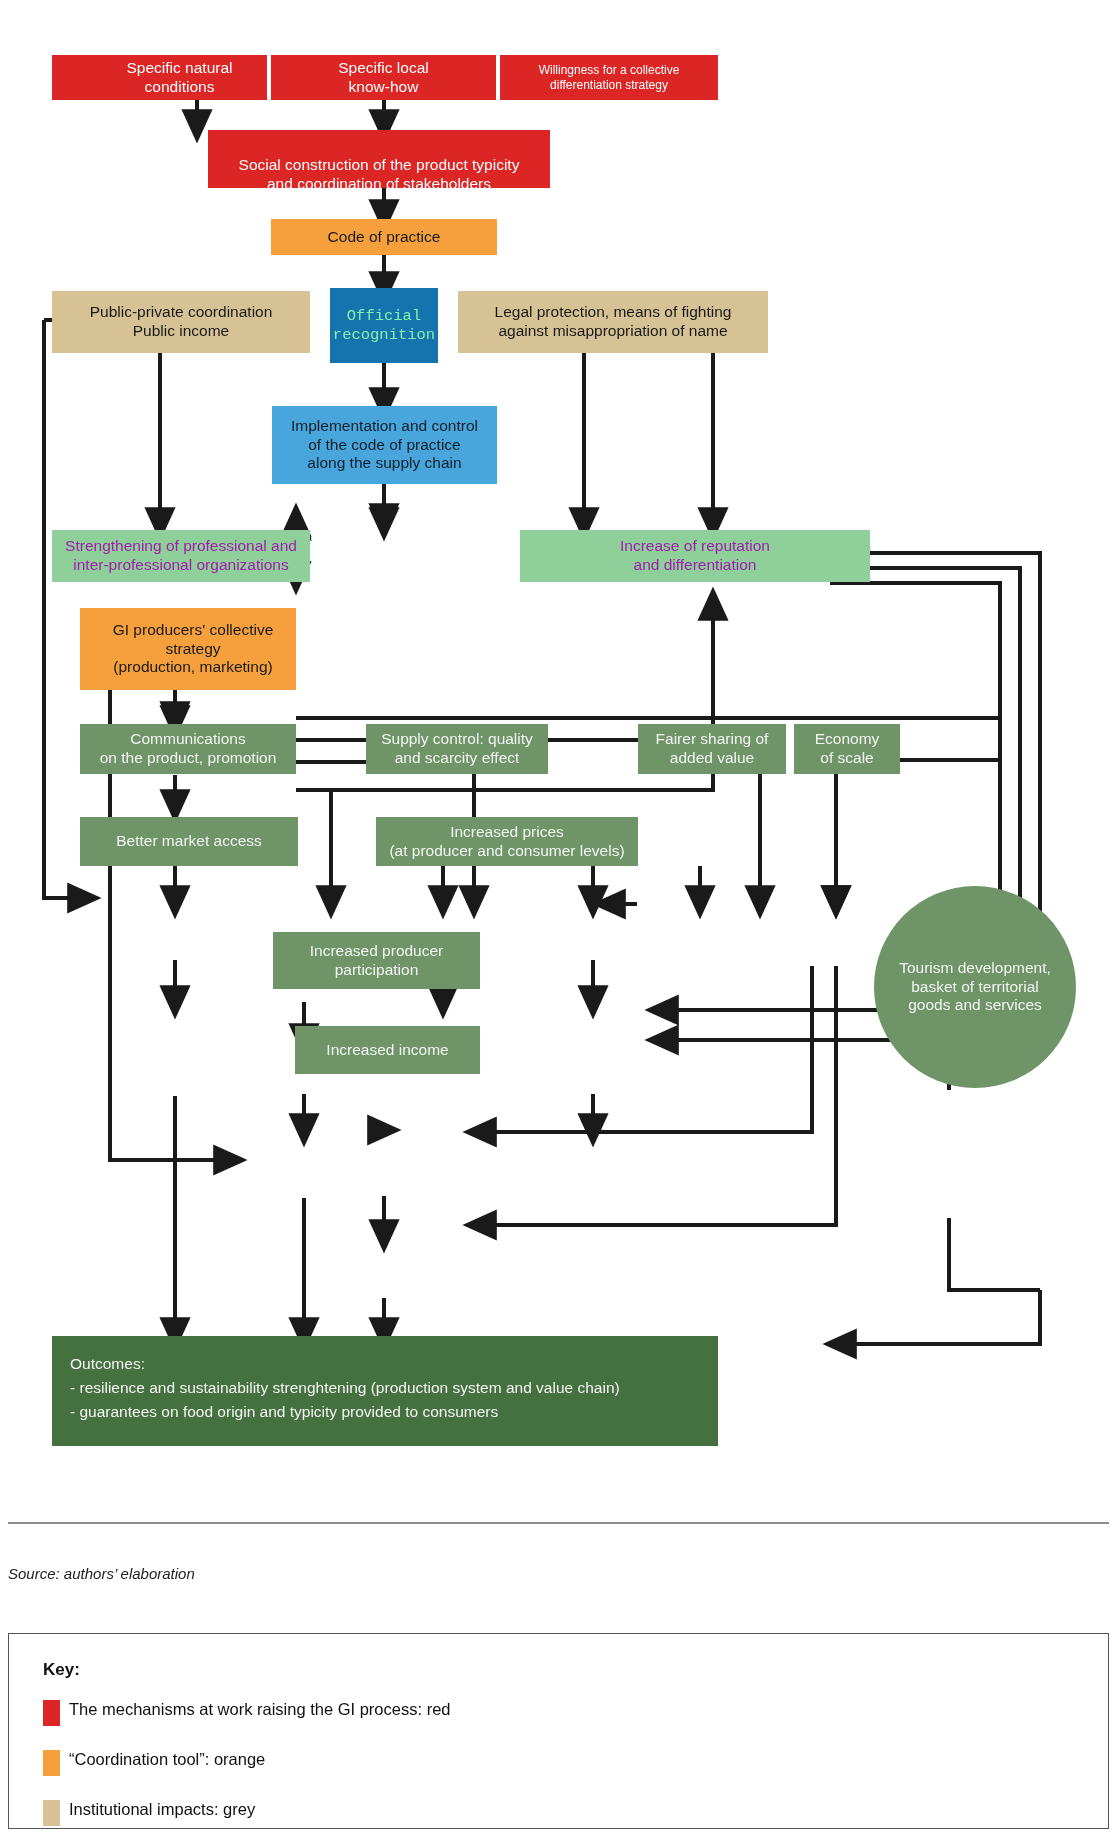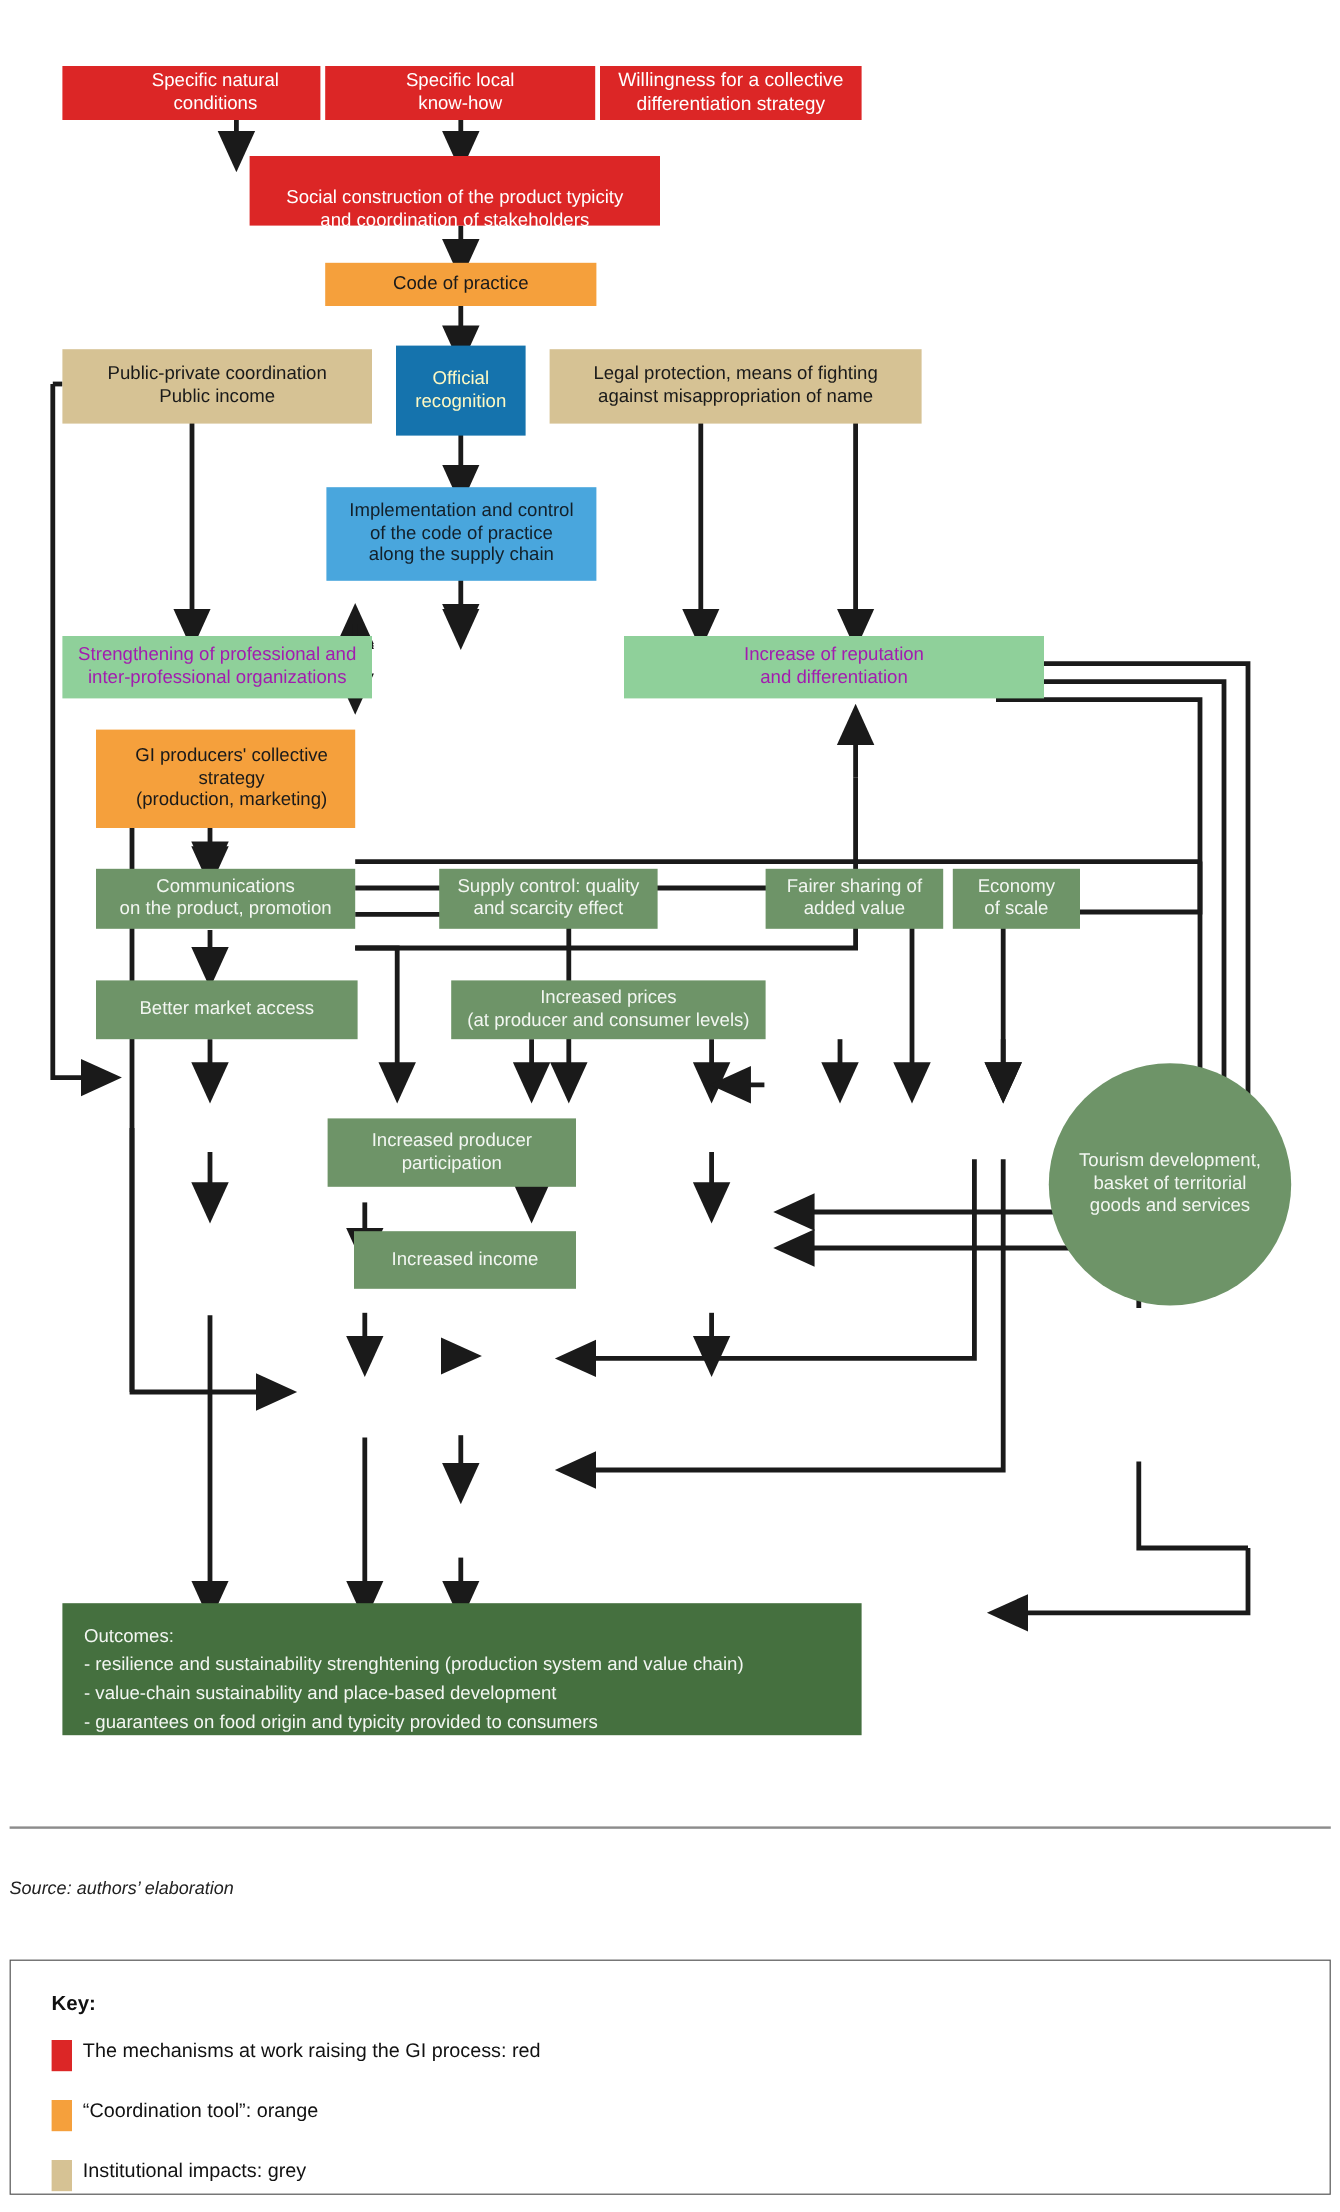--- a/index.html
+++ b/index.html
@@ -3,21 +3,21 @@
 <meta charset="utf-8">
 <style>
   html,body{margin:0;padding:0;background:#ffffff;}
   body{font-family:"Liberation Sans",sans-serif;}
   #page{position:relative;width:1117px;height:1843px;background:#fff;overflow:hidden;}
   #flow{position:absolute;left:0;top:0;width:1117px;height:1420px;}
   .node{position:absolute;box-sizing:border-box;display:flex;align-items:center;justify-content:center;text-align:center;line-height:1.22;}
   .node span{display:block;width:100%;}
   .n-red{background:#dc2626;color:#ffffff;}
   .n-orange{background:#f5a03c;color:#1a1a1a;}
-  .n-blue-d{background:#1573ad;color:#fef9c3;}
+  .n-blue-d{background:#1573ad;color:#86efac;font-family:Liberation Mono, monospace;}
   .n-blue-l{background:#49a6dd;color:#13202a;}
   .n-tan{background:#d6c294;color:#1a1a1a;}
   .n-green-l{background:#8fd09a;color:#a21caf;}
   .n-green-m{background:#6e9468;color:#f2f6f1;}
   .n-green-d{background:#45703f;color:#f3f6f2;}
   .n-circle{border-radius:50%;}
   .outcomes{display:block;text-align:left;padding:16px 0 0 18px;line-height:1.55;}
   svg.edges{position:absolute;left:0;top:0;width:1117px;height:1420px;pointer-events:none;}
   .divider{position:absolute;left:8px;width:1101px;height:2px;background:#8c8c8c;}
   .source{position:absolute;left:8px;font-style:italic;font-size:15px;color:#222;}
@@ -149,21 +149,21 @@
     <div class="node n-red" style="left:52px;top:55px;width:215px;height:45px;font-size:15.5px;">
       <span style="white-space:pre-line;padding-left:40px;">Specific natural
 conditions</span>
     </div>
 
     <div class="node n-red" style="left:271px;top:55px;width:225px;height:45px;font-size:15.5px;">
       <span style="white-space:pre-line;">Specific local
 know-how</span>
     </div>
 
-    <div class="node n-red" style="left:500px;top:55px;width:218px;height:45px;font-size:16px;">
+    <div class="node n-red" style="left:500px;top:55px;width:218px;height:45px;font-size:12px;">
       <span style="white-space:pre-line;">Willingness for a collective
 differentiation strategy</span>
     </div>
 
     <div class="node n-red" style="left:208px;top:130px;width:342px;height:58px;font-size:15.5px;">
       <span style="white-space:pre-line;margin-top:32px;">Social construction of the product typicity
 and coordination of stakeholders</span>
     </div>
 
     <div class="node n-orange" style="left:271px;top:219px;width:226px;height:36px;font-size:15.5px;">
@@ -248,21 +248,20 @@
     <div class="node n-green-m n-circle" style="left:874px;top:886px;width:202px;height:202px;font-size:15.5px;">
       <span style="white-space:pre-line;">Tourism development,
 basket of territorial
 goods and services</span>
     </div>
 
     <div class="node n-green-d" style="left:52px;top:1336px;width:666px;height:110px;display:block;">
       <div class="outcomes" style="font-size:15.5px;">
         <div>Outcomes:</div>
         <div>- resilience and sustainability strenghtening (production system and value chain)</div>
-        <div>- value-chain sustainability and place-based development</div>
         <div>- guarantees on food origin and typicity provided to consumers</div>
       </div>
     </div>
 
   </div>
 
   <div class="divider" style="top:1522px;"></div>
 
   <div class="source" style="top:1565px;">Source: authors’ elaboration</div>
 

